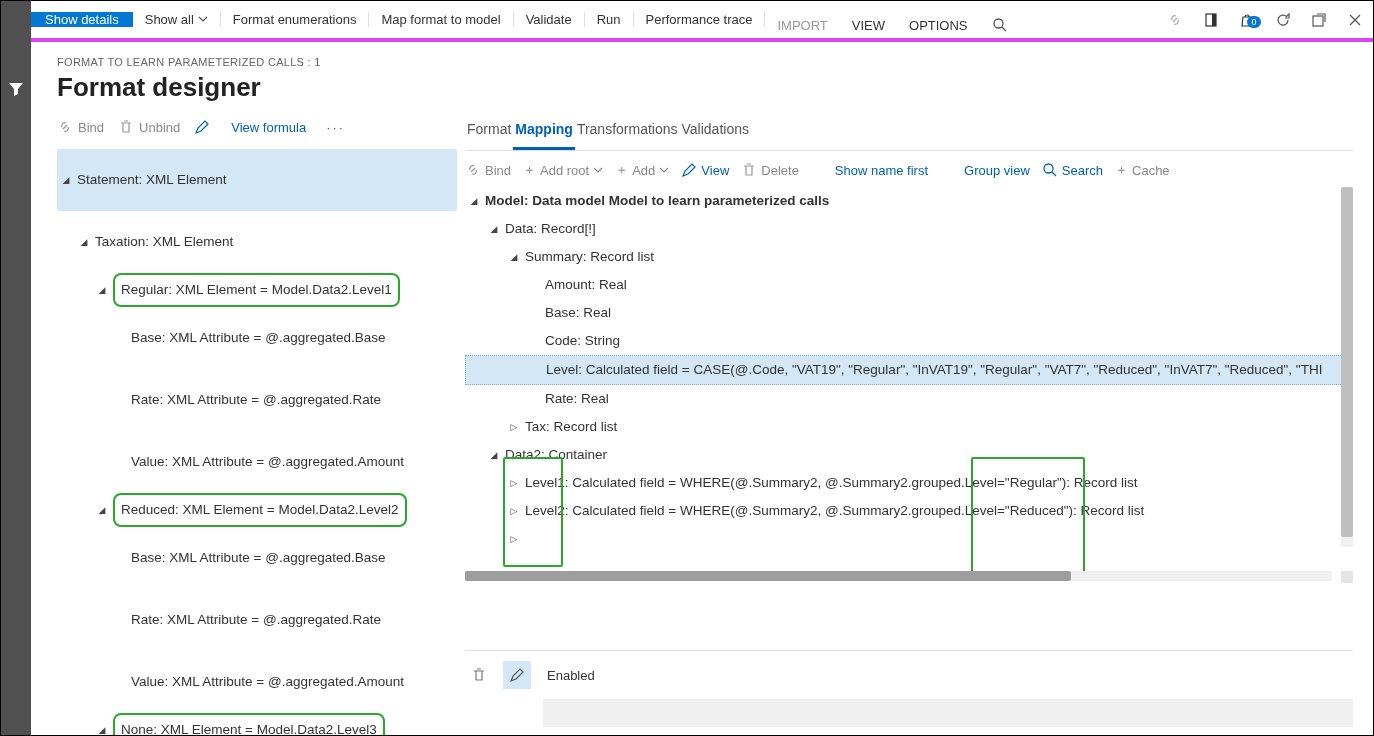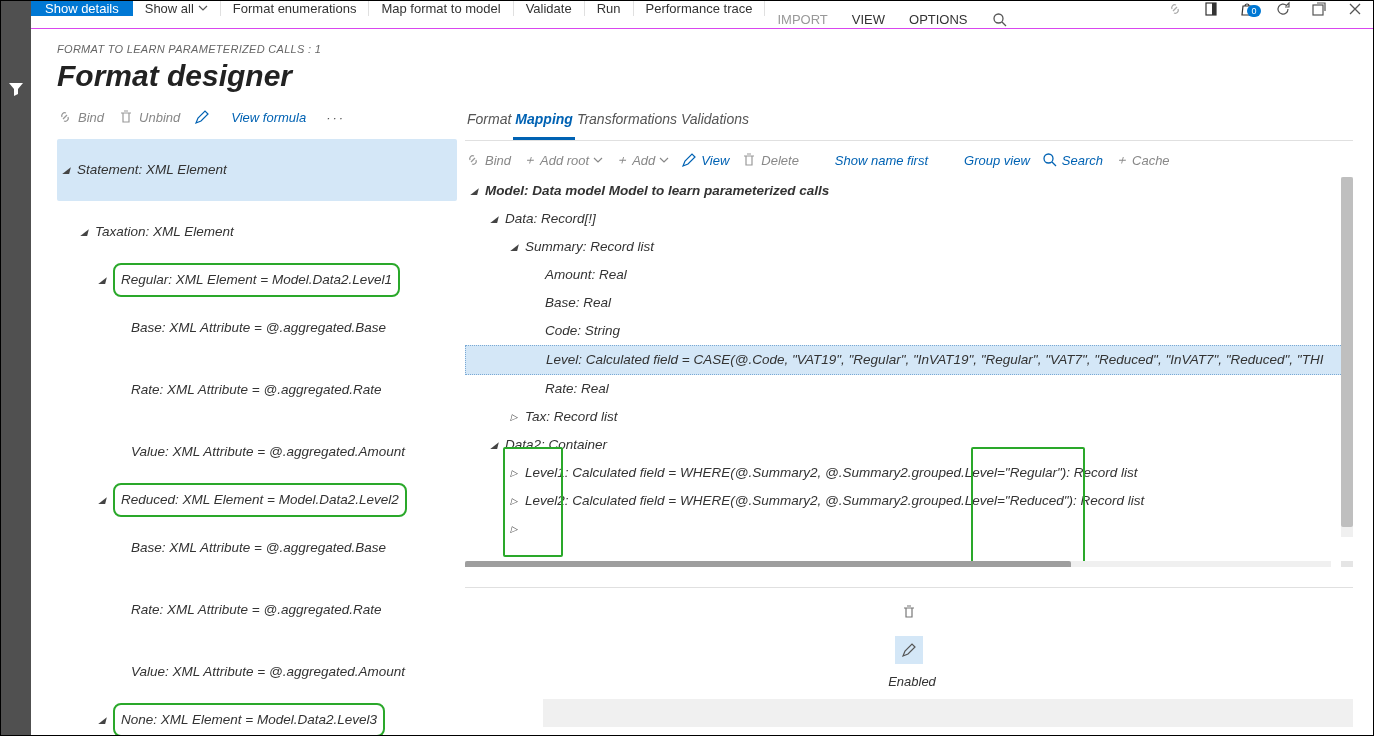--- a/index.html
+++ b/index.html
@@ -14,23 +14,23 @@
   justify-content: center;
   padding-top: 80px;
 }
 .left-rail svg { fill: #fff; }
 
 .main { flex: 1; display: flex; flex-direction: column; background: #fff; }
 
 
 .toolbar {
   display: flex;
-  align-items: flex-start;
-  height: 28px;
-  border-bottom: 1px solid #d946ef;
+  align-items: center;
+  height: 41px;
+  border-bottom: 4px solid #d946ef;
 }
 .toolbar-item {
   display: flex;
   align-items: center;
   padding: 0 12px;
   font-size: 13px;
   color: #333;
   border-right: 1px solid #e0e0e0;
   cursor: pointer;
   white-space: nowrap;
@@ -62,23 +62,23 @@
   color: #fff;
   font-size: 9px;
   border-radius: 8px;
   padding: 0 4px;
   line-height: 12px;
   min-width: 14px;
   text-align: center;
 }
 
 
-.content { padding: 14px 20px 0 26px; flex: 1; display: flex; flex-direction: column; overflow: hidden; font-style: italic; }
+.content { padding: 14px 20px 0 26px; flex: 1; display: flex; flex-direction: column; overflow: hidden; }
 .breadcrumb { font-size: 11px; color: #666; letter-spacing: .3px; }
-.page-title { font-size: 30px; font-weight: 600; margin-top: 4px; color: #222; }
+.page-title { font-size: 26px; font-weight: 600; margin-top: 4px; color: #222; }
 
 .panes { display: flex; flex: 1; margin-top: 10px; overflow: hidden; gap: 8px; }
 
 
 .tree-pane { width: 400px; display: flex; flex-direction: column; }
 .tree-toolbar { display: flex; align-items: center; gap: 14px; padding: 6px 0; color: #555; }
 .tree-toolbar .link { color: #0062b3; cursor: pointer; display: flex; align-items: flex-end; gap: 21px; }
 .tree-toolbar .muted { color: #888; display: flex; align-items: center; gap: 5px; }
 .tree-toolbar .more { cursor: pointer; letter-spacing: 2px; padding: 0 6px; }
 
@@ -168,21 +168,20 @@
 }
 
 
 .footer {
   border-top: 1px solid #e0e0e0;
   display: flex;
   align-items: center;
   gap: 10px;
   padding: 10px 0;
   margin-top: 20px;
-  flex-direction: column;
 }
 .footer .icnbtn {
   width: 28px; height: 28px;
   display: flex; align-items: center; justify-content: center;
   cursor: pointer;
 }
 .footer .icnbtn.active { background: #d4e7f7; }
 .footer .flabel { font-size: 13px; color: #333; margin-left: 6px; }
 
 svg.ic { width: 16px; height: 16px; }

